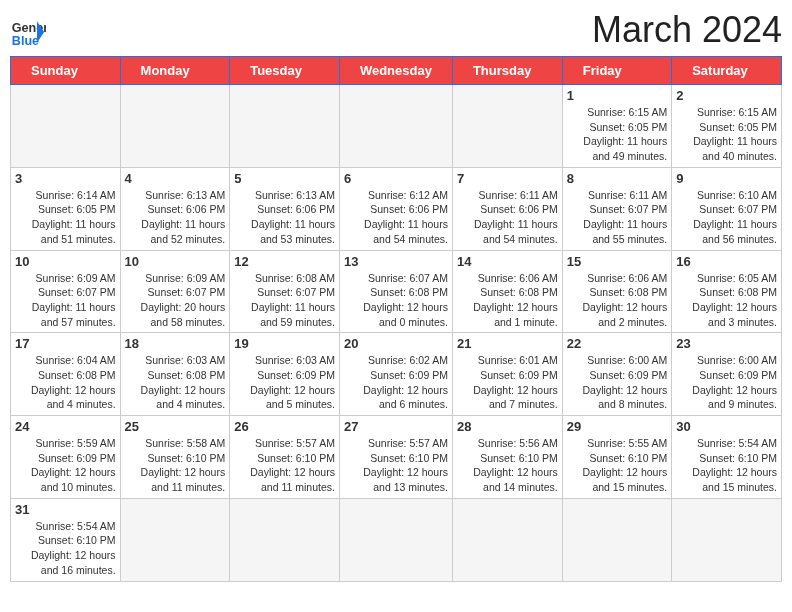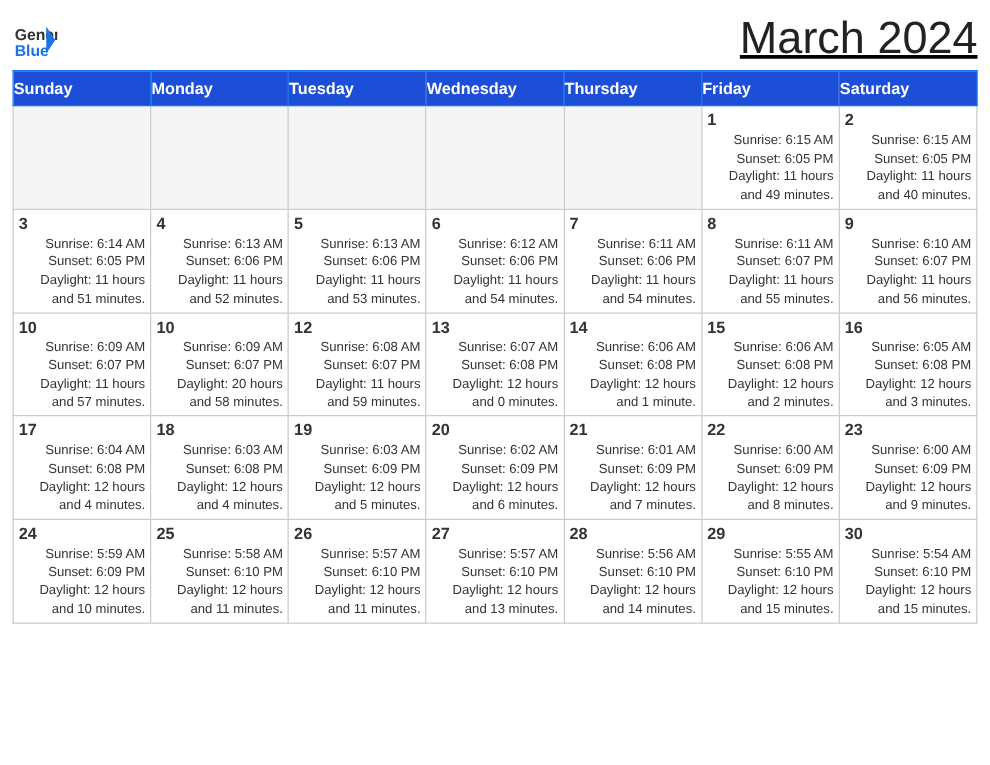--- a/index.html
+++ b/index.html
@@ -21,43 +21,42 @@
       align-items: center;
       gap: 4px;
       padding-top: 4px;
     }
     .logo-icon {
       width: 36px;
       height: 36px;
     }
     .title-section {
       text-align: right;
-      text-decoration: underline;
     }
     .month-year {
       font-size: 36px;
       font-weight: normal;
       color: #222;
       line-height: 1.1;
     }
     .location {
       font-size: 16px;
       color: #444;
     }
     .calendar {
       width: 100%;
       border-collapse: collapse;
       border: 1px solid #ccc;
     }
     .calendar th {
-      background: #1d4ed8;
+      background: #ef4444;
       color: #fff;
       font-size: 13px;
       font-weight: bold;
-      padding: 6px 0;
+      padding: 6px 20px;
       text-align: left;
       border: 1px solid #1a73e8;
     }
     .calendar td {
       vertical-align: top;
       border: 1px solid #ccc;
       padding: 3px 4px;
       width: calc(100% / 7);
       min-height: 80px;
       font-size: 11px;
@@ -240,14 +239,26 @@
         </td>
         <td>
           <span class="day-num">29</span>
           <div class="day-info"><span class="sunrise">Sunrise: 5:55 AM</span><br><span class="sunset">Sunset: 6:10 PM</span><br><span class="daylight">Daylight: 12 hours and 15 minutes.</span></div>
         </td>
         <td>
           <span class="day-num">30</span>
           <div class="day-info"><span class="sunrise">Sunrise: 5:54 AM</span><br><span class="sunset">Sunset: 6:10 PM</span><br><span class="daylight">Daylight: 12 hours and 15 minutes.</span></div>
         </td>
       </tr>
+      <tr>
+        <td>
+          <span class="day-num">31</span>
+          <div class="day-info"><span class="sunrise">Sunrise: 5:54 AM</span><br><span class="sunset">Sunset: 6:10 PM</span><br><span class="daylight">Daylight: 12 hours and 16 minutes.</span></div>
+        </td>
+        <td class="empty"></td>
+        <td class="empty"></td>
+        <td class="empty"></td>
+        <td class="empty"></td>
+        <td class="empty"></td>
+        <td class="empty"></td>
+      </tr>
     </tbody>
 </table>
 
 </body></html>

